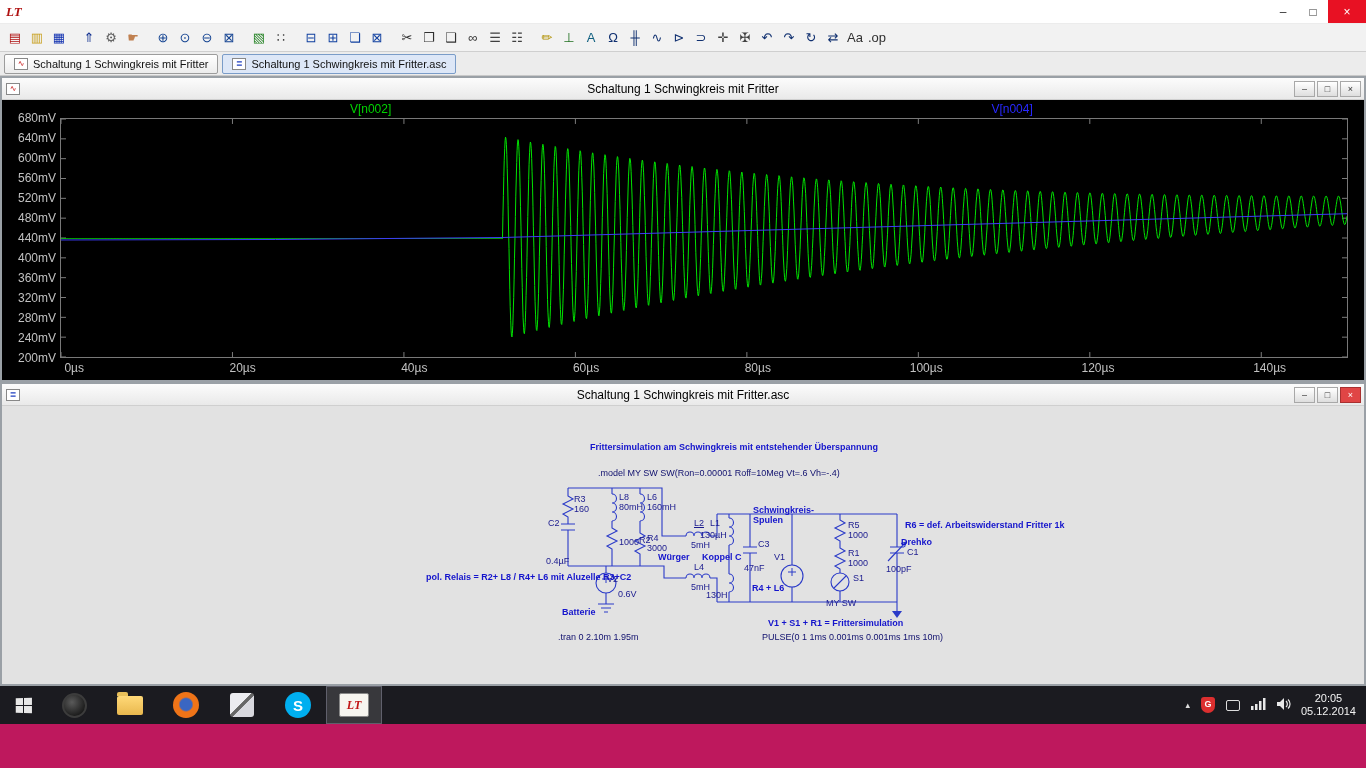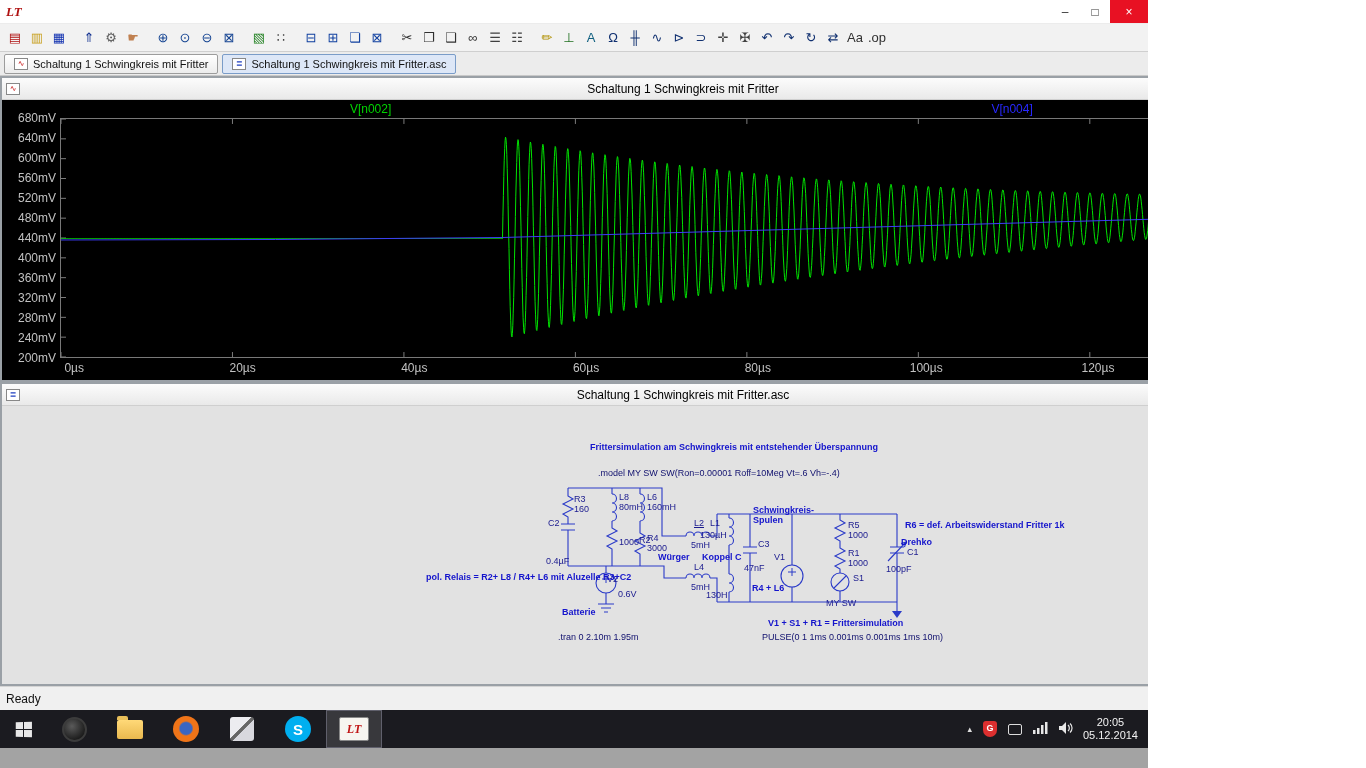--- a/index.html
+++ b/index.html
@@ -1,17 +1,17 @@
 <!DOCTYPE html>
 <html><head>
 <meta charset="utf-8">
 <style>
   *{box-sizing:border-box;margin:0;padding:0}
   html,body{width:1366px;height:768px;overflow:hidden}
-  #screen{position:relative;width:1148px;height:768px;font-family:"Liberation Sans",sans-serif;background:#a3a3a3;overflow:hidden}
+  #screen{position:relative;width:1366px;height:768px;font-family:"Liberation Sans",sans-serif;background:#be185d;overflow:hidden}
 
   
   #titlebar{height:24px;background:#ffffff;display:flex;align-items:center;position:relative;border-bottom:1px solid #ececec}
   .app-logo{margin-left:6px;font-family:"Liberation Serif",serif;font-style:italic;font-weight:bold;color:#b01212;font-size:13px;z-index:2}
   .title-text{position:absolute;left:0;right:0;text-align:center;font-size:13px;color:#1a1a1a}
   .caption-buttons{position:absolute;right:0;top:0;height:100%;display:flex;z-index:3}
   .cap-btn{width:30px;height:100%;display:flex;align-items:center;justify-content:center;font-size:12px;color:#333}
   .cap-btn.close{width:38px;background:#e81123;color:#fff}
 
   #menubar{height:20px;background:#fff;display:flex;align-items:center;padding-left:4px;font-size:12px;border-bottom:1px solid #e4e4e4}
@@ -414,23 +414,20 @@
             <div class="sch-label comment" style="left: 424px; top: 166px;">pol. Relais = R2+ L8 / R4+ L6 mit Aluzelle R3+C2</div>
             <div class="sch-label directive" style="left: 556px; top: 226px;">.tran 0 2.10m 1.95m</div>
             <div class="sch-label comment" style="left: 766px; top: 212px;">V1 + S1 + R1 = Frittersimulation</div>
             <div class="sch-label directive" style="left: 760px; top: 226px;">PULSE(0 1 1ms 0.001ms 0.001ms 1ms 10m)</div>
           </div>
       </div>
     </div>
 
   </div>
 
-  <div id="statusbar">
-    <span>Ready</span>
-  </div>
 
   <div id="taskbar">
     <div id="start-button">
       <div class="win-flag">
           <div></div>
           <div></div>
           <div></div>
           <div></div>
         </div>
     </div>

